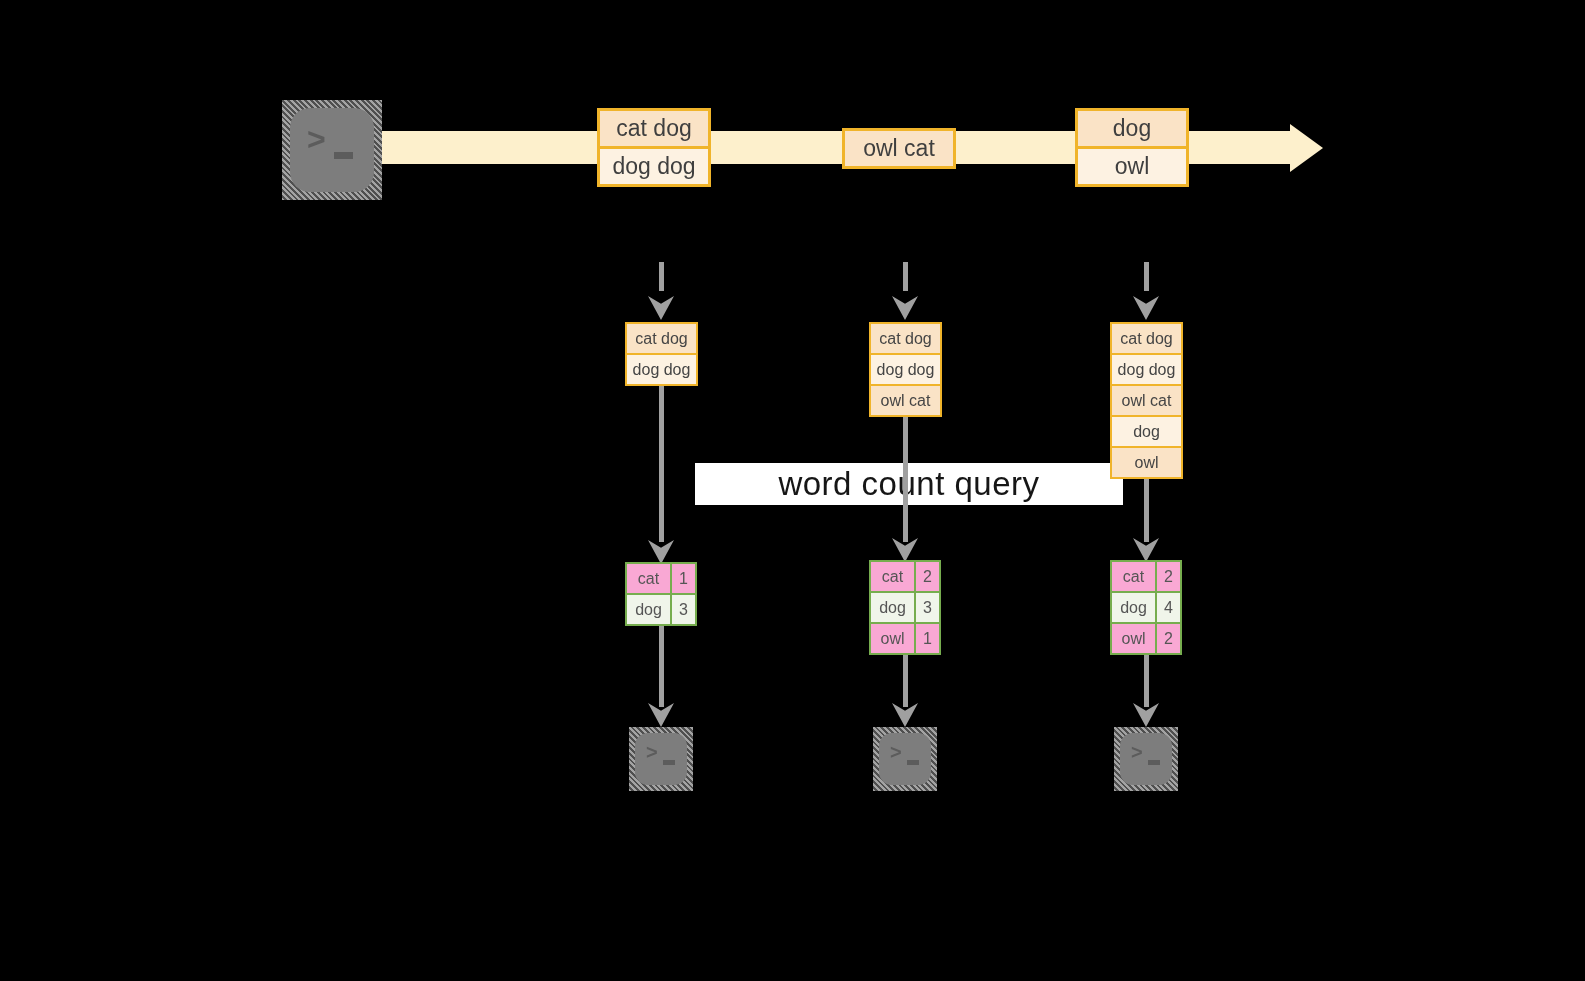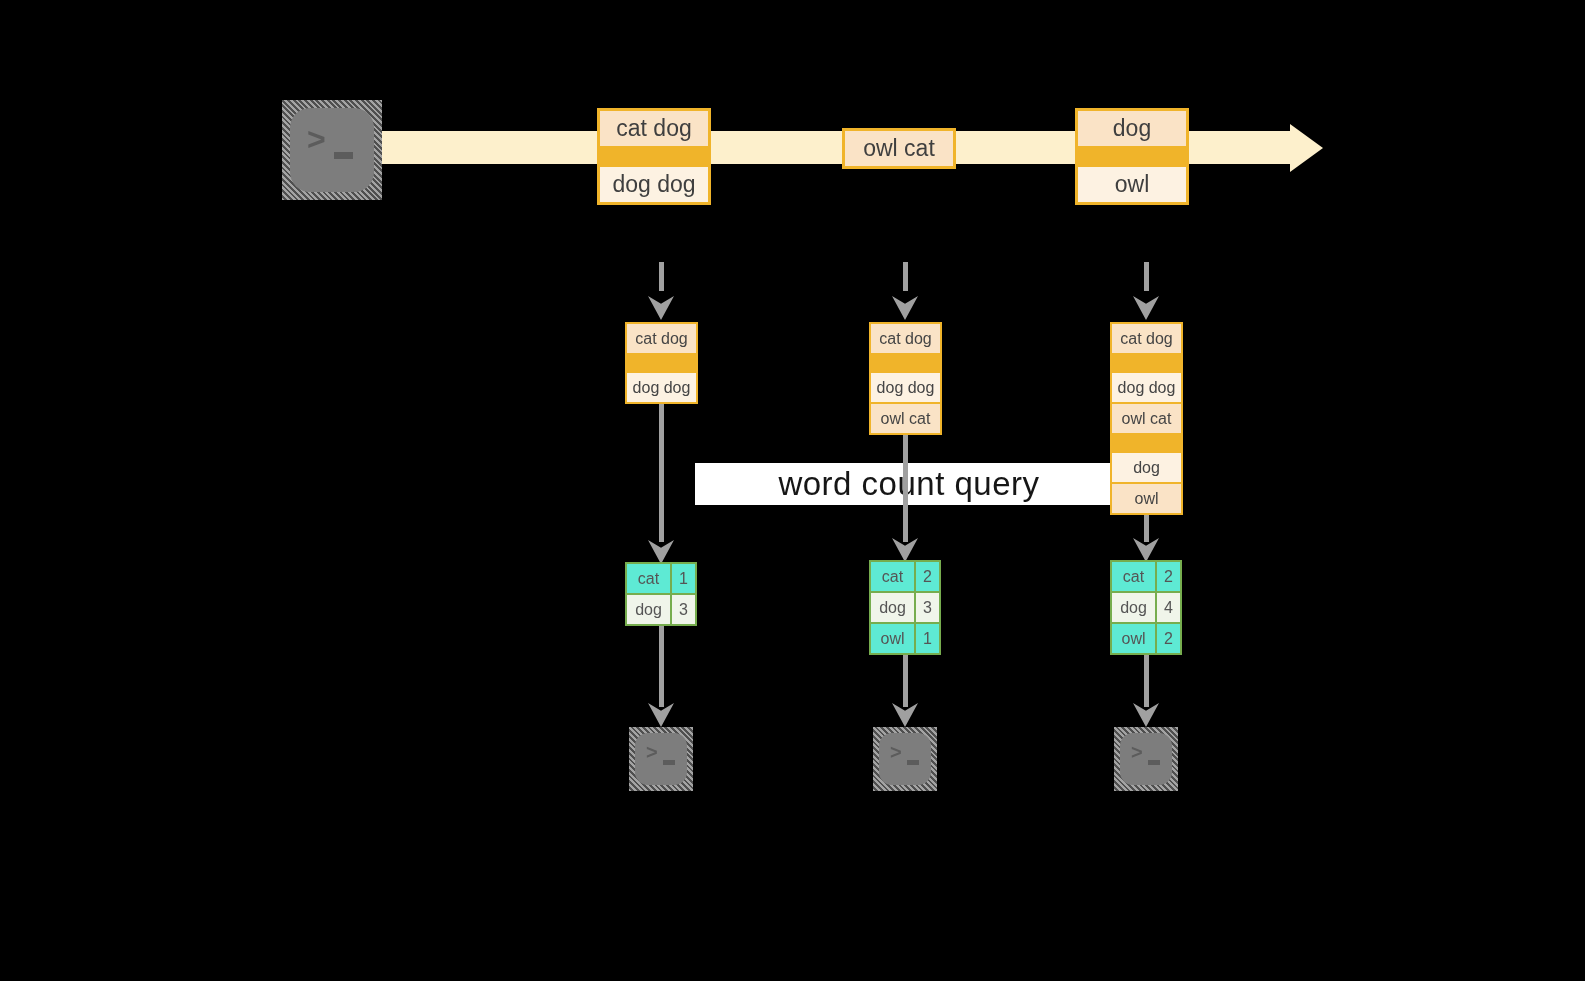--- a/index.html
+++ b/index.html
@@ -25,27 +25,27 @@
   .icon-small .us{left:28px;top:27px;width:12px;height:5px;}
   
   .event-box,.stack{position:absolute;z-index:3;background:#f0b42a;display:flex;flex-direction:column;gap:3px;padding:3px;box-sizing:border-box;}
   .event-box{width:114px;}
   .stack{width:73px;padding:2px;gap:2px;}
   .ev-row{height:35px;display:flex;align-items:center;justify-content:center;
     font-size:23px;color:#3f3f3f;}
   .st-row{height:29px;display:flex;align-items:center;justify-content:center;
     font-size:16px;color:#454545;}
   .fill-a{background:#fae3c6;}
-  .fill-b{background:#fdf2e2;margin-top:18px;}
+  .fill-b{background:#fdf2e2;}
   
   .count-table{position:absolute;z-index:3;background:#76ad4e;display:grid;
     grid-template-columns:43px 23px;gap:2px;padding:2px;box-sizing:border-box;width:72px;}
   .ct-cell{height:29px;display:flex;align-items:center;justify-content:center;
     font-size:16px;color:#555555;}
-  .gfill-a{background:#5eead4;}
+  .gfill-a{background:#f9a8d4;}
   .gfill-b{background:#f0f5ea;}
   
   .vline{position:absolute;width:5px;background:#a0a0a0;z-index:2;}
   .vdash{position:absolute;width:5px;background:#a0a0a0;z-index:2;}
   .head{position:absolute;width:26px;height:24px;background:#a0a0a0;z-index:2;
     clip-path:polygon(0% 0%,50% 32%,100% 0%,50% 100%);}
   
   .banner{position:absolute;left:695px;top:463px;width:428px;height:42px;background:#ffffff;z-index:1;
     display:flex;align-items:center;justify-content:center;}
   .banner span{font-size:33px;font-weight:300;color:#161616;letter-spacing:0.5px;}

